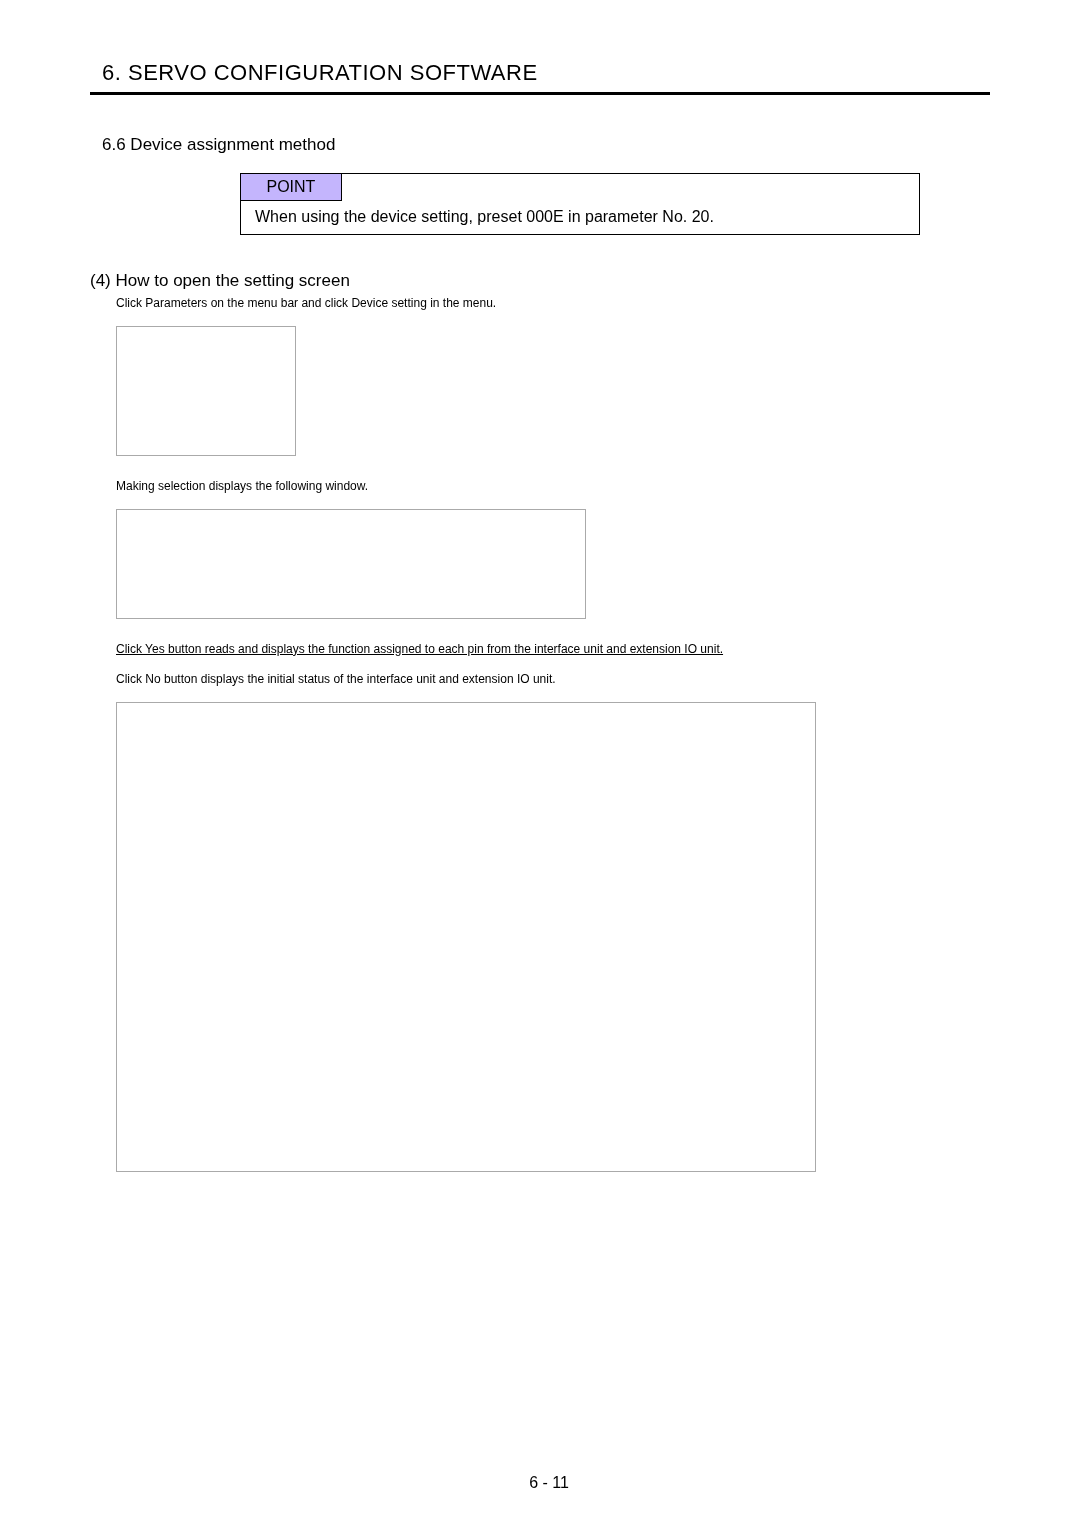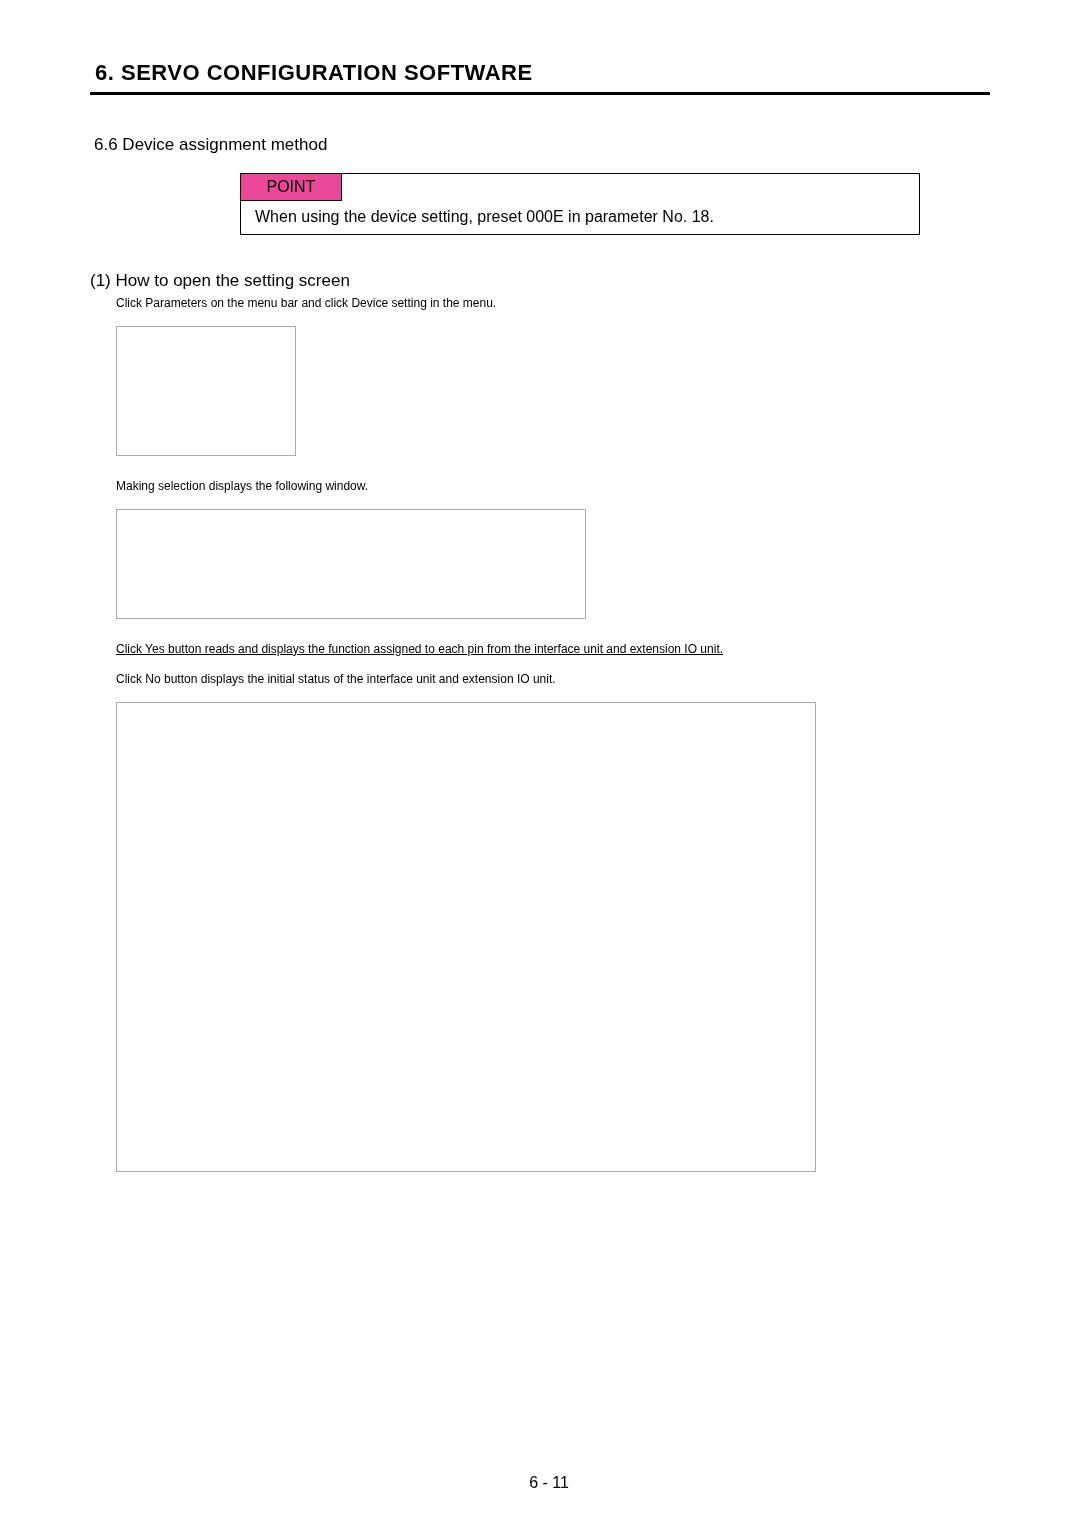--- a/index.html
+++ b/index.html
@@ -10,45 +10,45 @@
     color: #000;
   }
   .page {
     width: 1080px;
     min-height: 1528px;
     padding: 60px 90px 40px 90px;
     position: relative;
   }
   .chapter-title {
     font-size: 22px;
-    font-weight: 700;
+    font-weight: 400;
     letter-spacing: 0.5px;
-    margin: 0 0 6px 5px;
+    margin: 0 0 6px 12px;
   }
   .title-rule {
     border: none;
     border-top: 3px solid #000;
     margin: 0 0 40px 0;
   }
   .section-heading {
     font-size: 17px;
-    margin: 0 0 18px 4px;
+    margin: 0 0 18px 12px;
   }
   .point-box {
     border: 1.5px solid #000;
     margin: 0 0 36px 150px;
     width: 680px;
     position: relative;
   }
   .point-tab {
     position: absolute;
     top: -1.5px; left: -1.5px;
     border: 1.5px solid #000;
     padding: 4px 26px;
-    background: #ec4899;
+    background: #c4b5fd;
     font-size: 16px;
   }
   .point-body {
     padding: 34px 14px 8px 14px;
     font-size: 16px;
   }
   .sub-heading {
     font-size: 17px;
     margin: 0 0 4px 0;
   }
@@ -81,24 +81,24 @@
 
 <div class="page">
 
   <h1 class="chapter-title">6. SERVO CONFIGURATION SOFTWARE</h1>
   <hr class="title-rule">
 
   <p class="section-heading">6.6 Device assignment method</p>
 
   <div class="point-box">
     <div class="point-tab">POINT</div>
-    <div class="point-body">When using the device setting, preset  000E  in parameter No. 18.</div>
+    <div class="point-body">When using the device setting, preset  000E  in parameter No. 20.</div>
   </div>
 
-  <p class="sub-heading">(1) How to open the setting screen</p>
+  <p class="sub-heading">(4) How to open the setting screen</p>
   <p class="body-text">Click  Parameters  on the menu bar and click  Device setting  in the menu.</p>
 
   <div class="figure-box fig-a"></div>
 
   <p class="body-text">Making selection displays the following window.</p>
 
   <div class="figure-box fig-b"></div>
 
   <p class="body-text justify">Click   Yes  button reads and displays the function assigned to each pin from the interface unit and extension IO unit.</p>
   <p class="body-text">Click   No  button displays the initial status of the interface unit and extension IO unit.</p>

